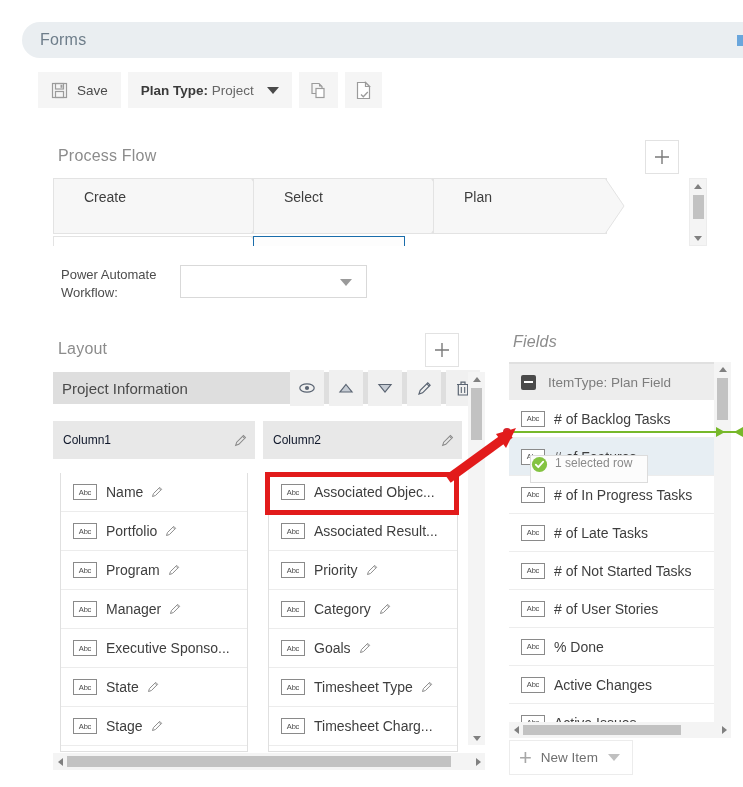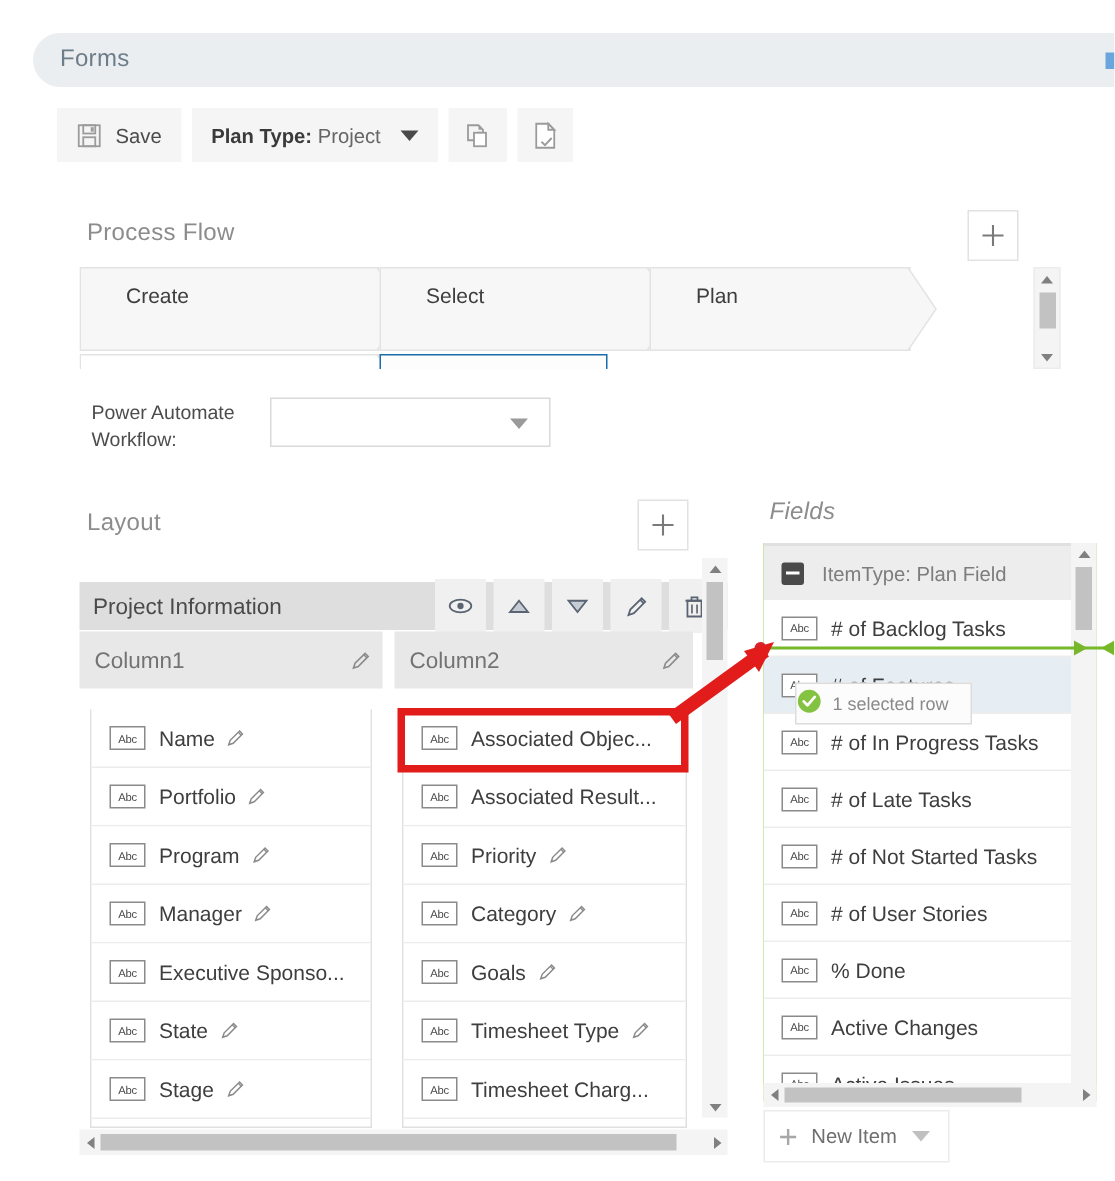--- a/index.html
+++ b/index.html
@@ -180,21 +180,21 @@
     right: 14px;
     top: 13px;
     width: 0;height: 0;
     border-left: 6px solid transparent;
     border-right: 6px solid transparent;
     border-top: 7px solid #9a9a9a;
   }
   .proj-info-bar {
     position: absolute;
     left: 53px;
-    top: 388px;
+    top: 372px;
     width: 432px;
     height: 32px;
     background: #dedede;
     display: flex;
     align-items: center;
     box-sizing: border-box;
   }
   .proj-info-bar .name {
     margin-left: 9px;
     font-size: 15px;
@@ -211,21 +211,21 @@
 
   .col-head {
     position: absolute;
     top: 421px;
     height: 38px;
     background: #e8e8e8;
     display: flex;
     align-items: center;
     box-sizing: border-box;
   }
-  .col-head .nm { margin-left: 10px; font-size: 15px; color: #737373; flex: 1; }
+  .col-head .nm { margin-left: 10px; font-size: 12px; color: #0f172a; flex: 1; }
   .col-head .pencil { width: 30px; display:flex; align-items:center; justify-content:center; }
 
   .field-list {
     position: absolute;
     box-sizing: border-box;
     border: 1px solid #e0e0e0;
     border-top: none;
     background: #fff;
     overflow: hidden;
   }
@@ -352,21 +352,21 @@
     border-top: 7px solid #c0c0c0;
   }
 
   
   .tooltip {
     position: absolute;
     left: 530px; top: 455px;
     width: 118px; height: 28px;
     background: #fcfcfc;
     border: 1px solid #dcdcdc;
-    display: flex; align-items: center;
+    display: flex; 
     box-sizing: border-box;
     z-index: 40;
   }
   .tooltip .tl-txt { margin-left: 7px; font-size: 12px; color: #8a8a8a; }
 
   
   .annot-svg {
     position: absolute;
     left: 0; top: 0;
     width: 743px; height: 787px;

